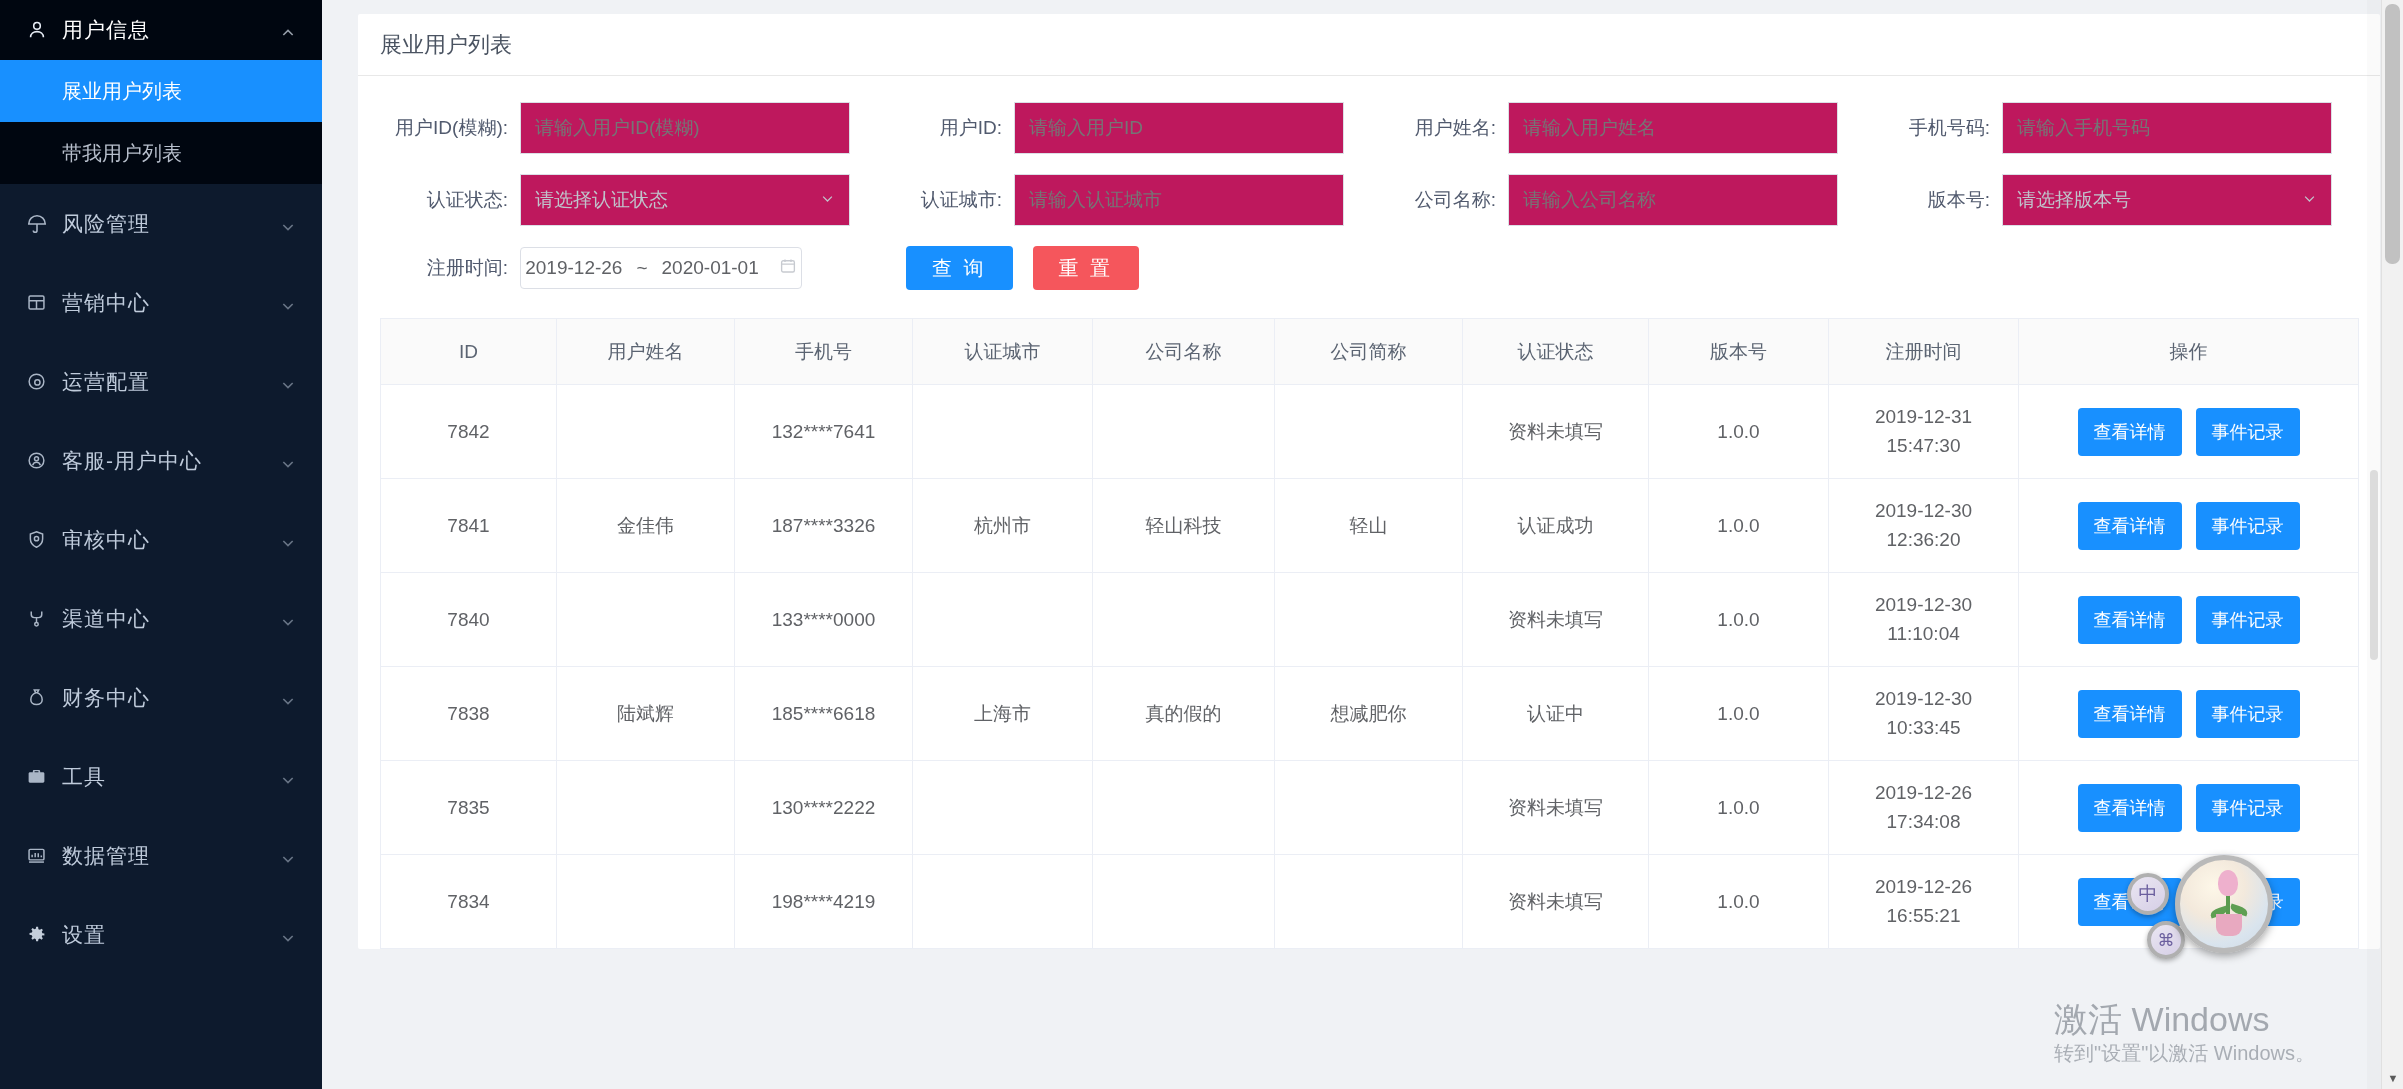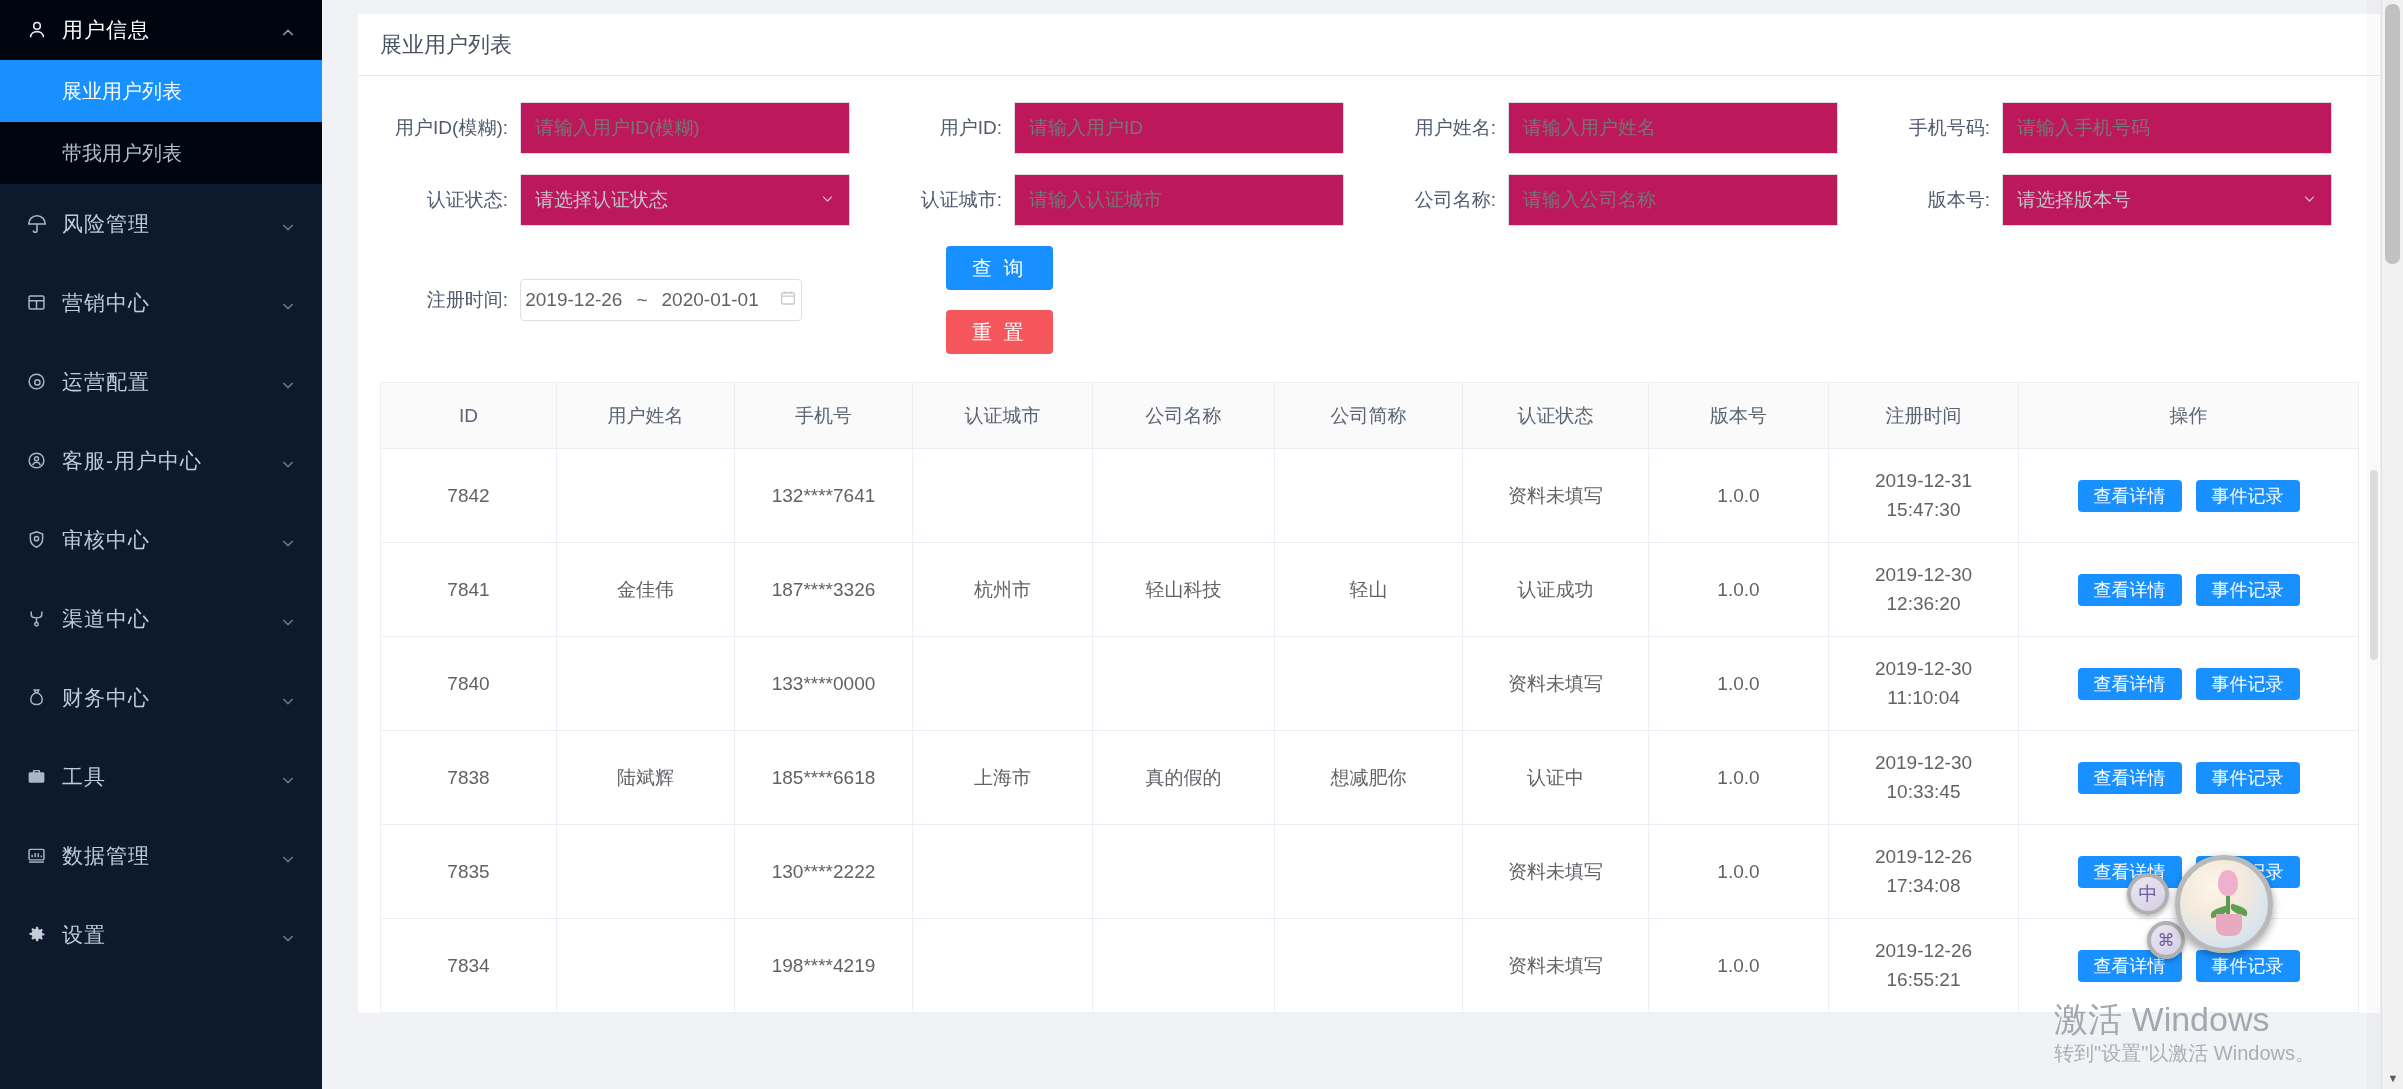--- a/index.html
+++ b/index.html
@@ -79,21 +79,21 @@
     gap: 14px; background: #fff; font-size: 19px; color: #606266;
   }
   .cal-ico { margin-left: 6px; opacity: .55; }
   .btn {
     height: 44px; padding: 0 26px; border: none; border-radius: 4px;
     font-size: 20px; color: #fff; cursor: pointer;
     font-family: inherit; letter-spacing: 3px;
   }
   .btn-primary { background: #1890ff; }
   .btn-danger  { background: #f5565c; }
-  .btn-row { display: flex; align-items: center; gap: 20px; margin-left: 96px; flex-direction: column; }
+  .btn-row { display: flex; align-items: center; gap: 20px; margin-left: 56px; }
 
   
   .table-wrap { padding: 0 22px 0 22px; }
   table { border-collapse: collapse; width: 1978px; table-layout: fixed; }
   thead th {
     background: #fafafa; height: 66px;
     font-size: 19px; font-weight: normal; color: #5b6472;
     border: 1px solid #ebeef5; border-left: none;
     text-align: center;
   }
@@ -101,21 +101,21 @@
   tbody td {
     height: 94px; font-size: 19px; color: #606266;
     border: 1px solid #ebeef5; border-top: none; border-left: none;
     text-align: center; background: #fff;
   }
   tbody td:first-child { border-left: 1px solid #ebeef5; }
   .dt-line { line-height: 1.5; }
   .ops { display: flex; align-items: center; justify-content: center; gap: 14px; }
   .op-btn {
     background: #1890ff; color: #fff; border: none; border-radius: 4px;
-    height: 32px; padding: 0 16px; font-size: 18px; cursor: pointer;
+    height: 48px; padding: 0 16px; font-size: 18px; cursor: pointer;
     font-family: inherit;
   }
 
   
   .watermark {
     position: absolute; right: 88px; bottom: 22px;
     text-align: left; color: #9aa0a8; pointer-events: none;
     user-select: none; z-index: 4;
   }
   .watermark .wm1 { font-size: 34px; color: #a3a8af; line-height: 1.25; }

